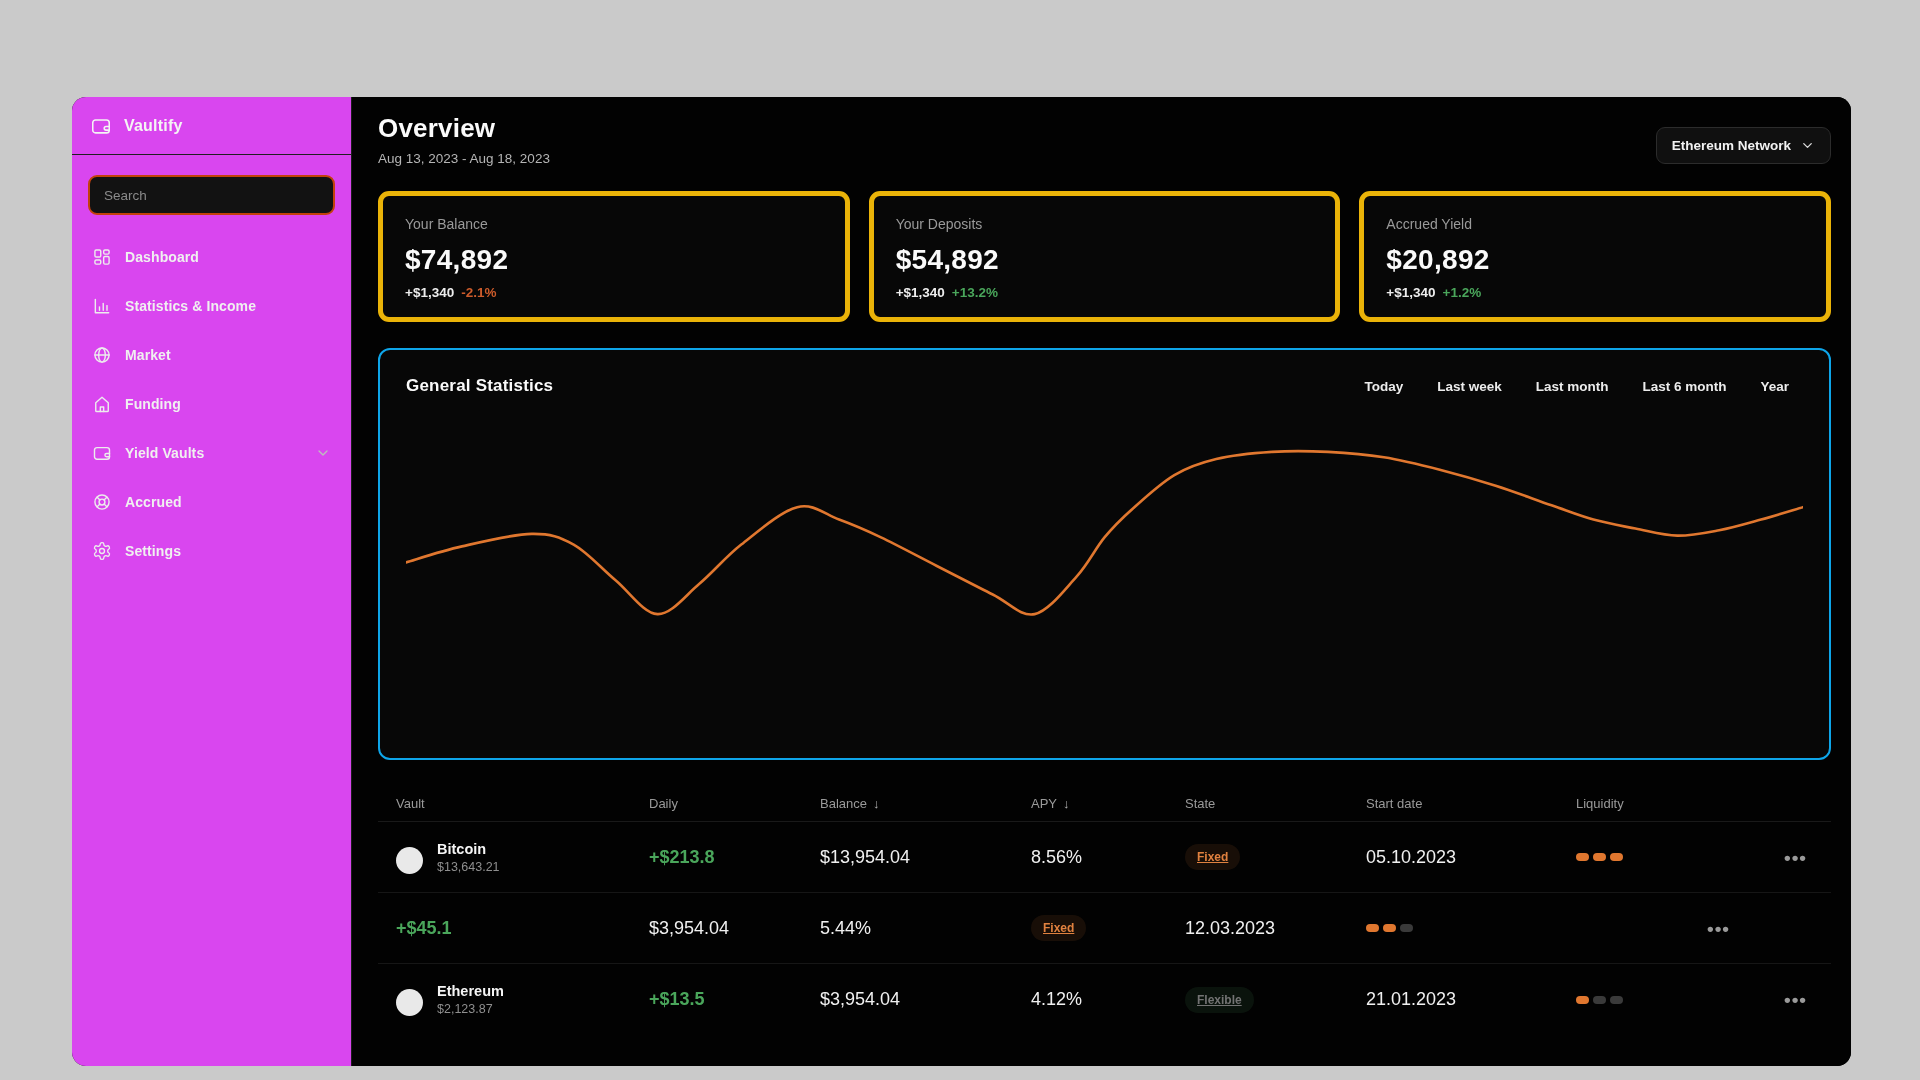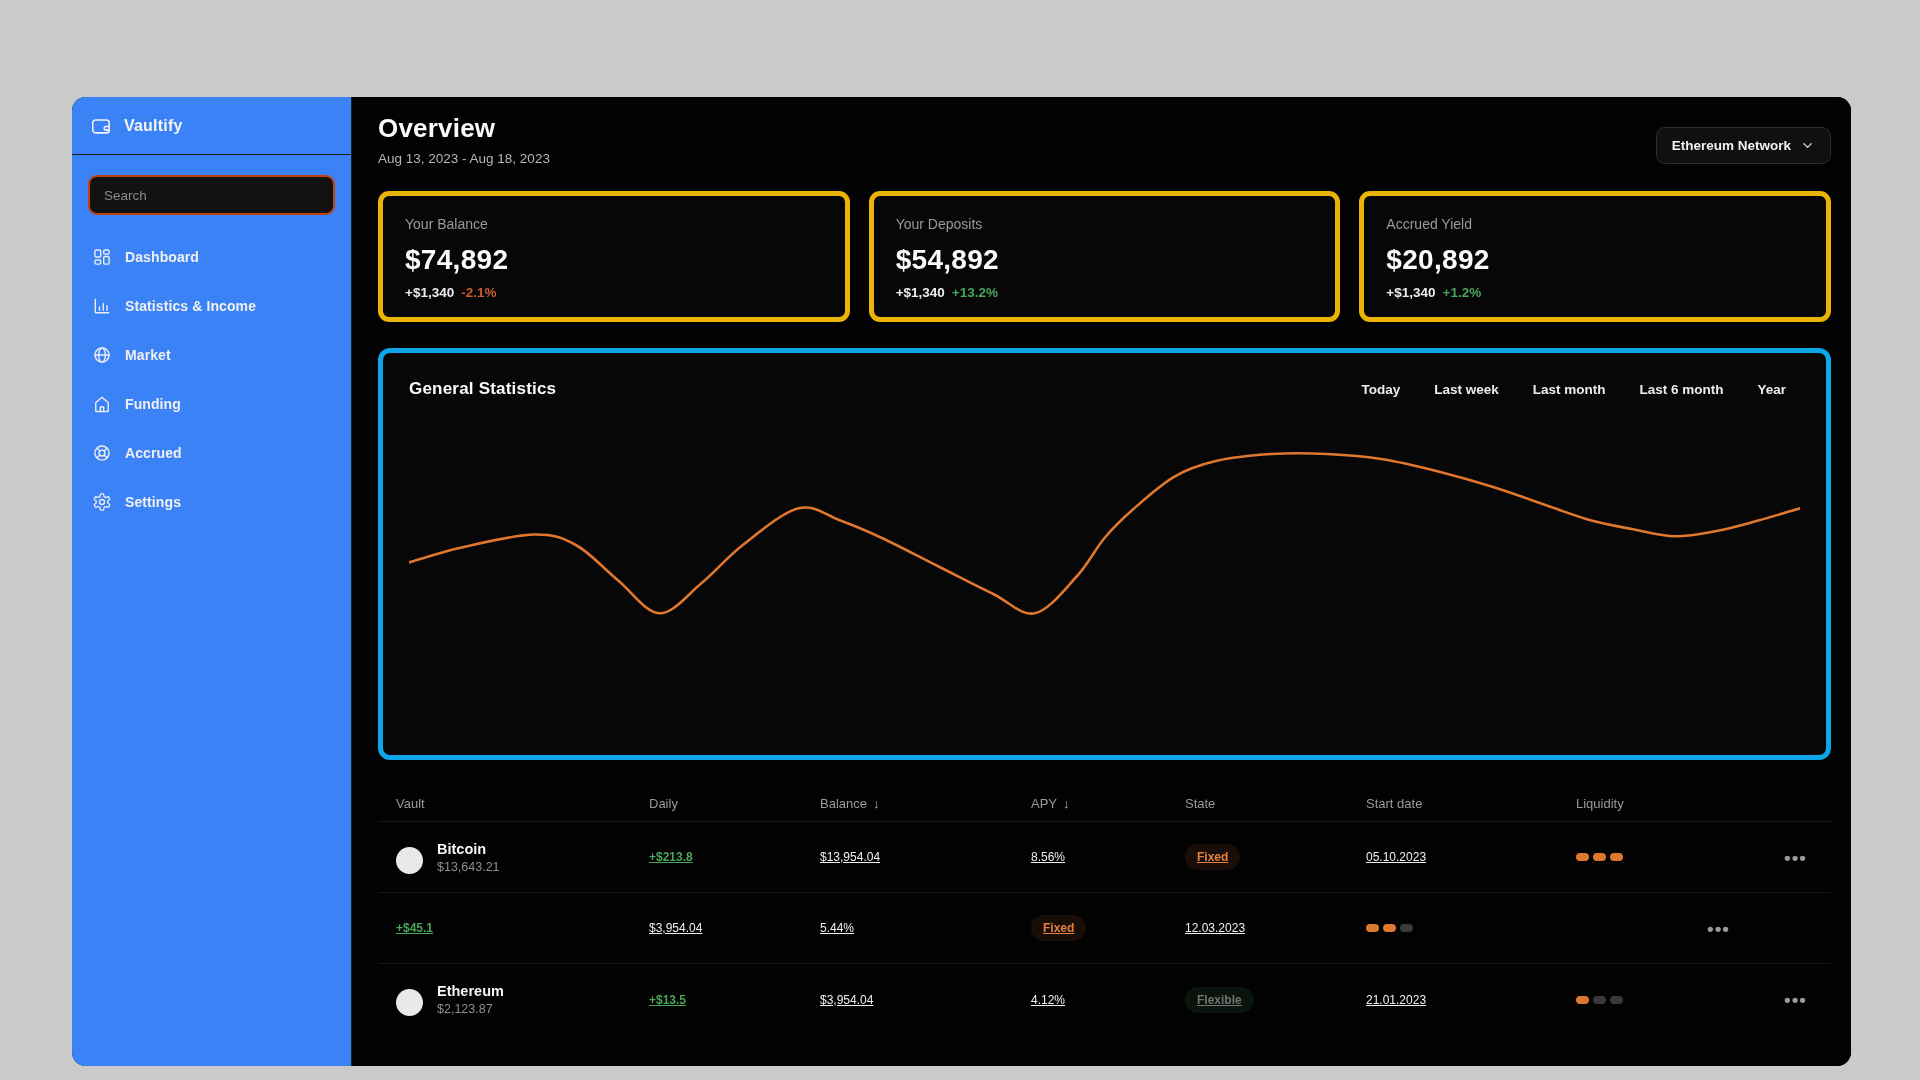--- a/index.html
+++ b/index.html
@@ -13,21 +13,21 @@
     position: absolute; left: 72px; top: 97px;
     width: 1779px; height: 969px;
     background: #020202;
     border-radius: 14px;
     display: flex;
     overflow: hidden;
   }
   
   .sidebar {
     width: 280px; flex: 0 0 280px;
-    background: #3b82f6;
+    background: #d946ef;
     border-right: 1px solid #1e1e1e;
     display: flex; flex-direction: column;
   }
   .logo-row {
     height: 58px; display: flex; align-items: center;
     padding: 0 18px; gap: 12px;
     border-bottom: 1px solid #1f1f1f;
   }
   .logo-icon { width: 22px; height: 22px; color: #f4f4f4; display: flex; }
   .logo-icon svg { width: 100%; height: 100%; }
@@ -83,21 +83,21 @@
     padding: 20px 22px;
   }
   .stat-label { color: #9a9a9a; font-size: 14px; font-weight: 500; }
   .stat-value { margin-top: 12px; color: #fafafa; font-size: 28px; font-weight: 700; letter-spacing: .3px; }
   .stat-change { margin-top: 9px; font-size: 13.5px; font-weight: 600; color: #ededed; display: flex; gap: 7px; }
   .stat-change .pct.up { color: #4aa65b; }
   .stat-change .pct.down { color: #cc5b2b; }
   
   .stats-panel {
     margin-top: 26px; height: 412px;
-    background: #070707; border: 5px solid #0ea5e9; border-radius: 12px;
+    background: #070707; border: 2px solid #0ea5e9; border-radius: 12px;
     padding: 26px;
     display: flex; flex-direction: column;
   }
   .panel-head { display: flex; align-items: center; justify-content: space-between; }
   .panel-title { color: #fafafa; font-size: 17px; font-weight: 700; letter-spacing: .2px; }
   .time-filters { display: flex; gap: 34px; padding-right: 14px; }
   .time-filter { color: #ececec; font-size: 13.5px; font-weight: 600; cursor: pointer; white-space: nowrap; }
   .chart-area { flex: 1; margin-top: 10px; }
   .chart-area svg { width: 100%; height: 100%; display: block; }
   
@@ -110,21 +110,21 @@
   }
   .t-head { height: 36px; border-bottom: 1px solid #191919; }
   .t-head .t-col { color: #9a9a9a; font-size: 13px; font-weight: 500; display: flex; gap: 6px; align-items: center; }
   .t-head .sort-arrow { color: #b0b0b0; font-size: 13px; }
   .t-row { height: 71px; border-bottom: 1px solid #161616; }
   .t-row:last-child { border-bottom: none; }
   .vault-cell { display: flex; align-items: flex-end; gap: 14px; }
   .coin-circle { width: 27px; height: 27px; border-radius: 50%; background: #e9e9e9; flex: 0 0 27px; }
   .coin-name { color: #f5f5f5; font-size: 14.5px; font-weight: 600; }
   .coin-price { color: #8f8f8f; font-size: 12.5px; margin-top: 3px; }
-  .cell { color: #f0f0f0; font-size: 12px; font-weight: 500; text-decoration: underline; }
+  .cell { color: #f0f0f0; font-size: 18px; font-weight: 500; }
   .cell.daily { color: #4aa65b; font-weight: 600; }
   .state-badge {
     display: inline-block; padding: 6px 12px; border-radius: 999px;
     font-size: 12px; font-weight: 600; text-decoration: underline;
   }
   .state-badge.fixed { color: #e0813f; background: rgba(224, 129, 63, 0.10); }
   .state-badge.flexible { color: #737373; background: rgba(92, 180, 106, 0.10); }
   .liquidity-wrap { display: flex; gap: 4px; align-items: center; }
   .liq-dash { width: 13px; height: 8px; border-radius: 4px; background: #3a3a3a; }
   .liq-dash.on { background: #e0772f; }
@@ -195,20 +195,34 @@
     <span class="nav-icon">
             <svg viewBox="0 0 24 24" fill="none" stroke="currentColor" stroke-width="1.7" stroke-linecap="round" stroke-linejoin="round">
               <path d="M4.5 10.5 12 4l7.5 6.5V20a1 1 0 0 1-1 1h-13a1 1 0 0 1-1-1z"></path>
               <path d="M10 21v-5.5h4V21"></path>
             </svg>
           </span>
     <span class="nav-label">Funding</span>
 
   </div>
 
+  <div class="nav-item expandable">
+    <span class="nav-icon">
+            <svg viewBox="0 0 24 24" fill="none" stroke="currentColor" stroke-width="1.7" stroke-linecap="round" stroke-linejoin="round">
+              <rect x="3" y="5.5" width="18" height="14" rx="3"></rect>
+              <path d="M21 12.5h-3.5a2 2 0 0 0 0 4H21"></path>
+            </svg>
+          </span>
+    <span class="nav-label">Yield Vaults</span>
+    <span class="nav-chevron">
+      <svg viewBox="0 0 24 24" fill="none" stroke="currentColor" stroke-width="2" stroke-linecap="round" stroke-linejoin="round">
+              <path d="M6 9l6 6 6-6"></path>
+            </svg>
+    </span>
+  </div>
 
   <div class="nav-item">
     <span class="nav-icon">
             <svg viewBox="0 0 24 24" fill="none" stroke="currentColor" stroke-width="1.7" stroke-linecap="round" stroke-linejoin="round">
               <circle cx="12" cy="12" r="8.5"></circle>
               <circle cx="12" cy="12" r="3.5"></circle>
               <path d="M6.2 6.2l3.3 3.3M17.8 6.2l-3.3 3.3M6.2 17.8l3.3-3.3M17.8 17.8l-3.3-3.3"></path>
             </svg>
           </span>
     <span class="nav-label">Accrued</span>

